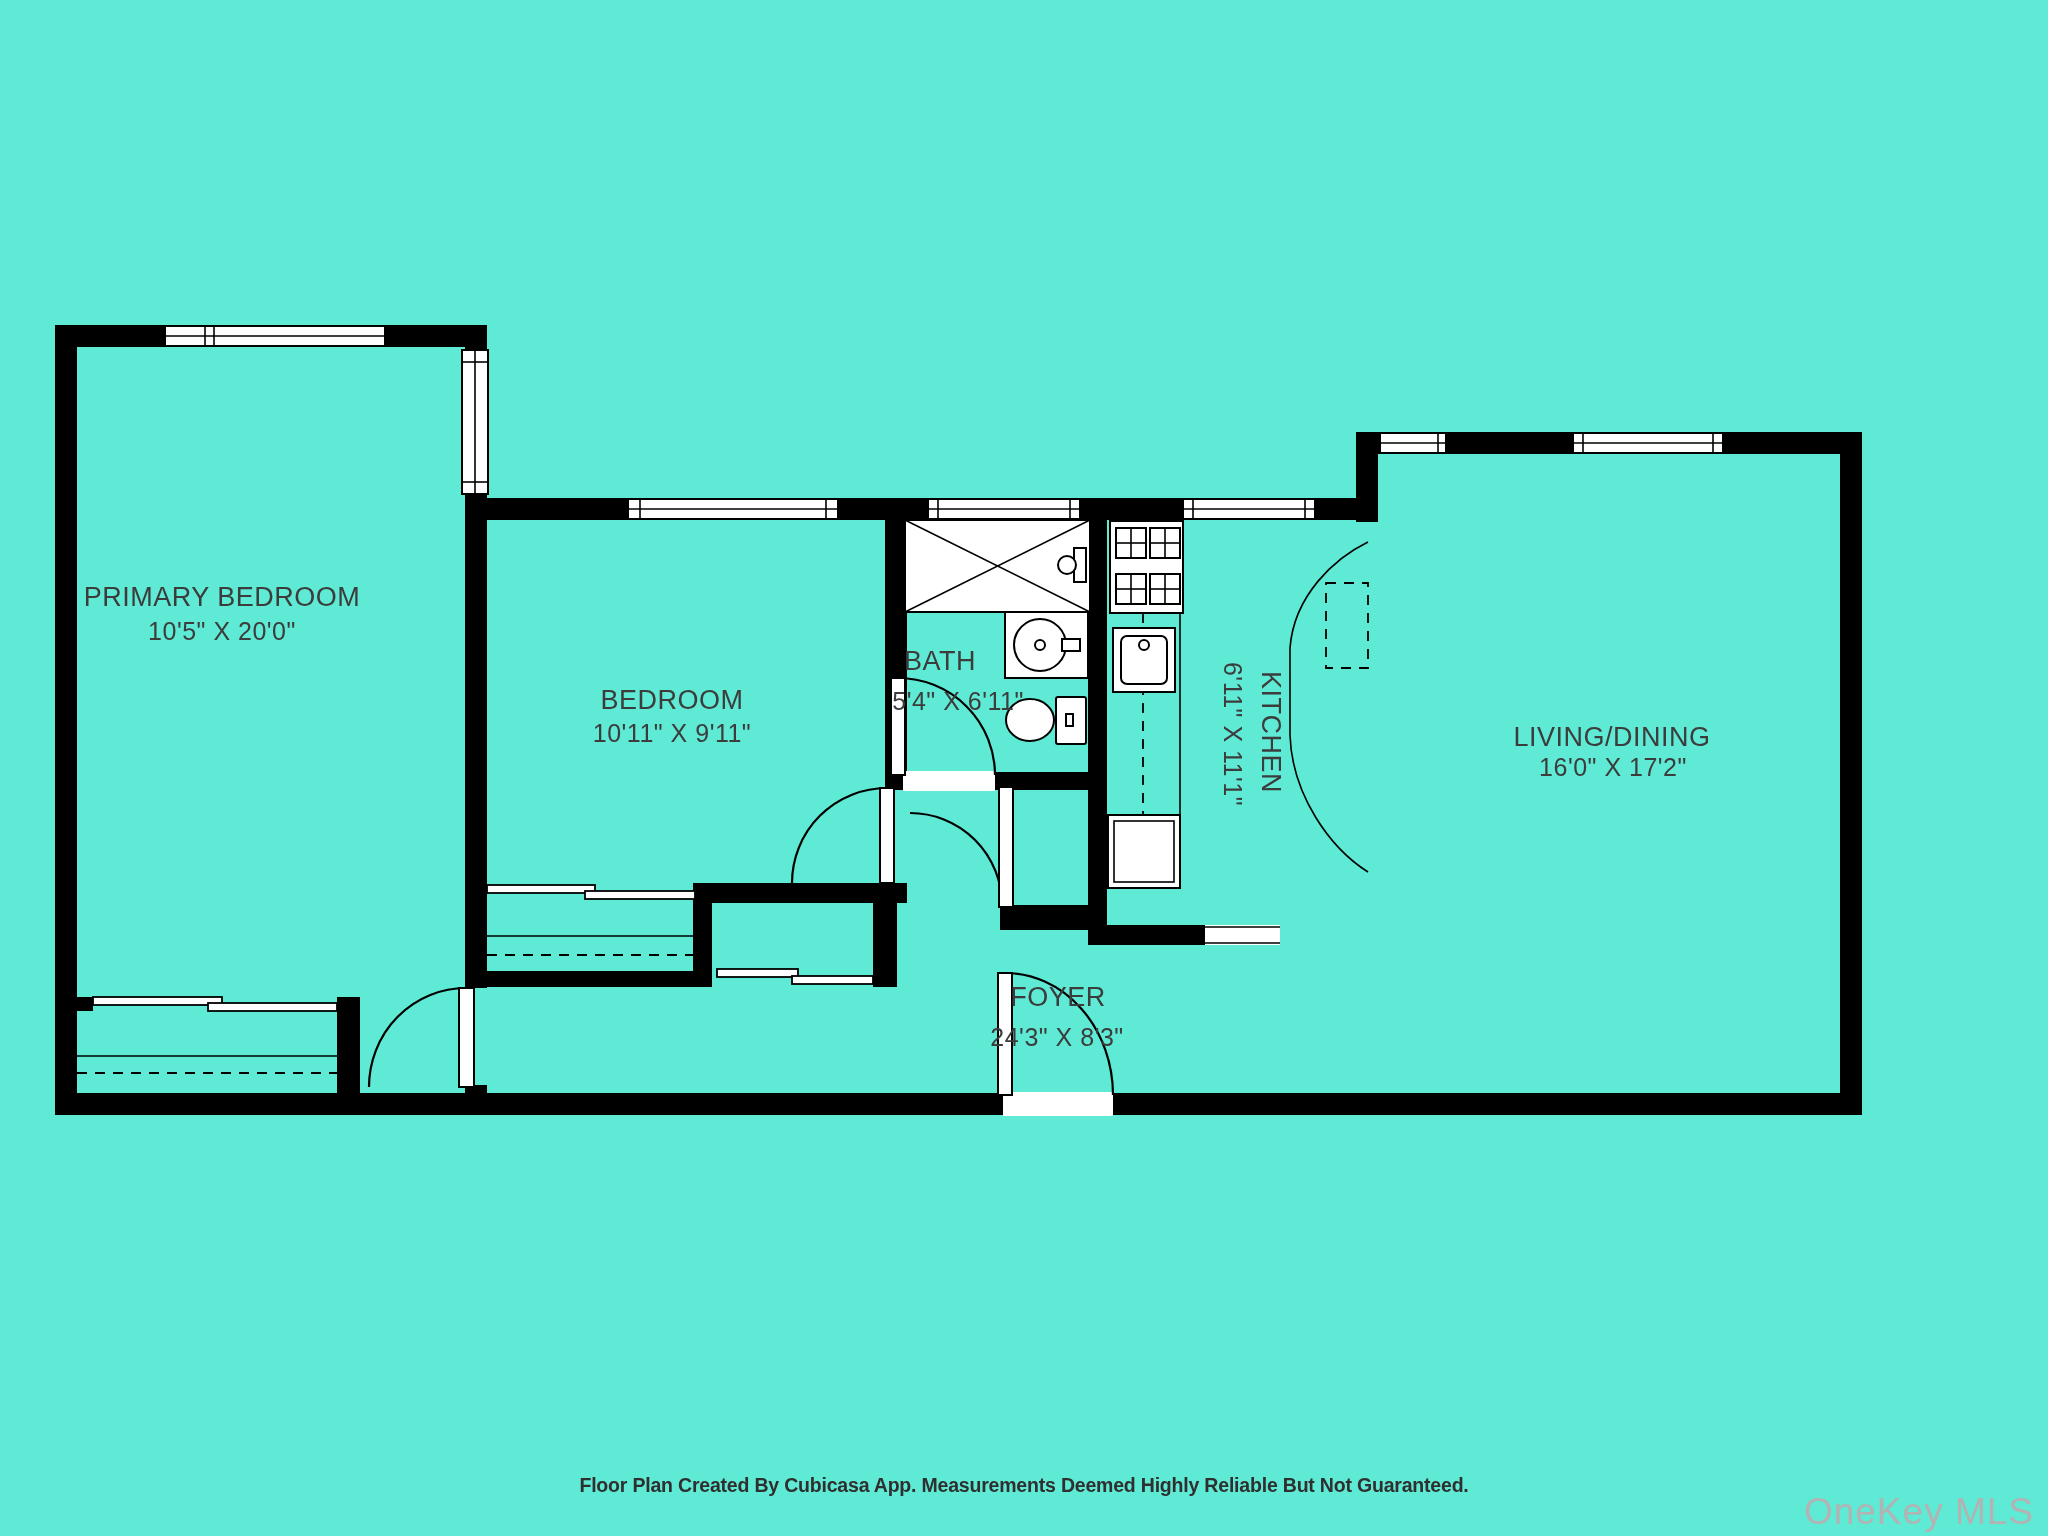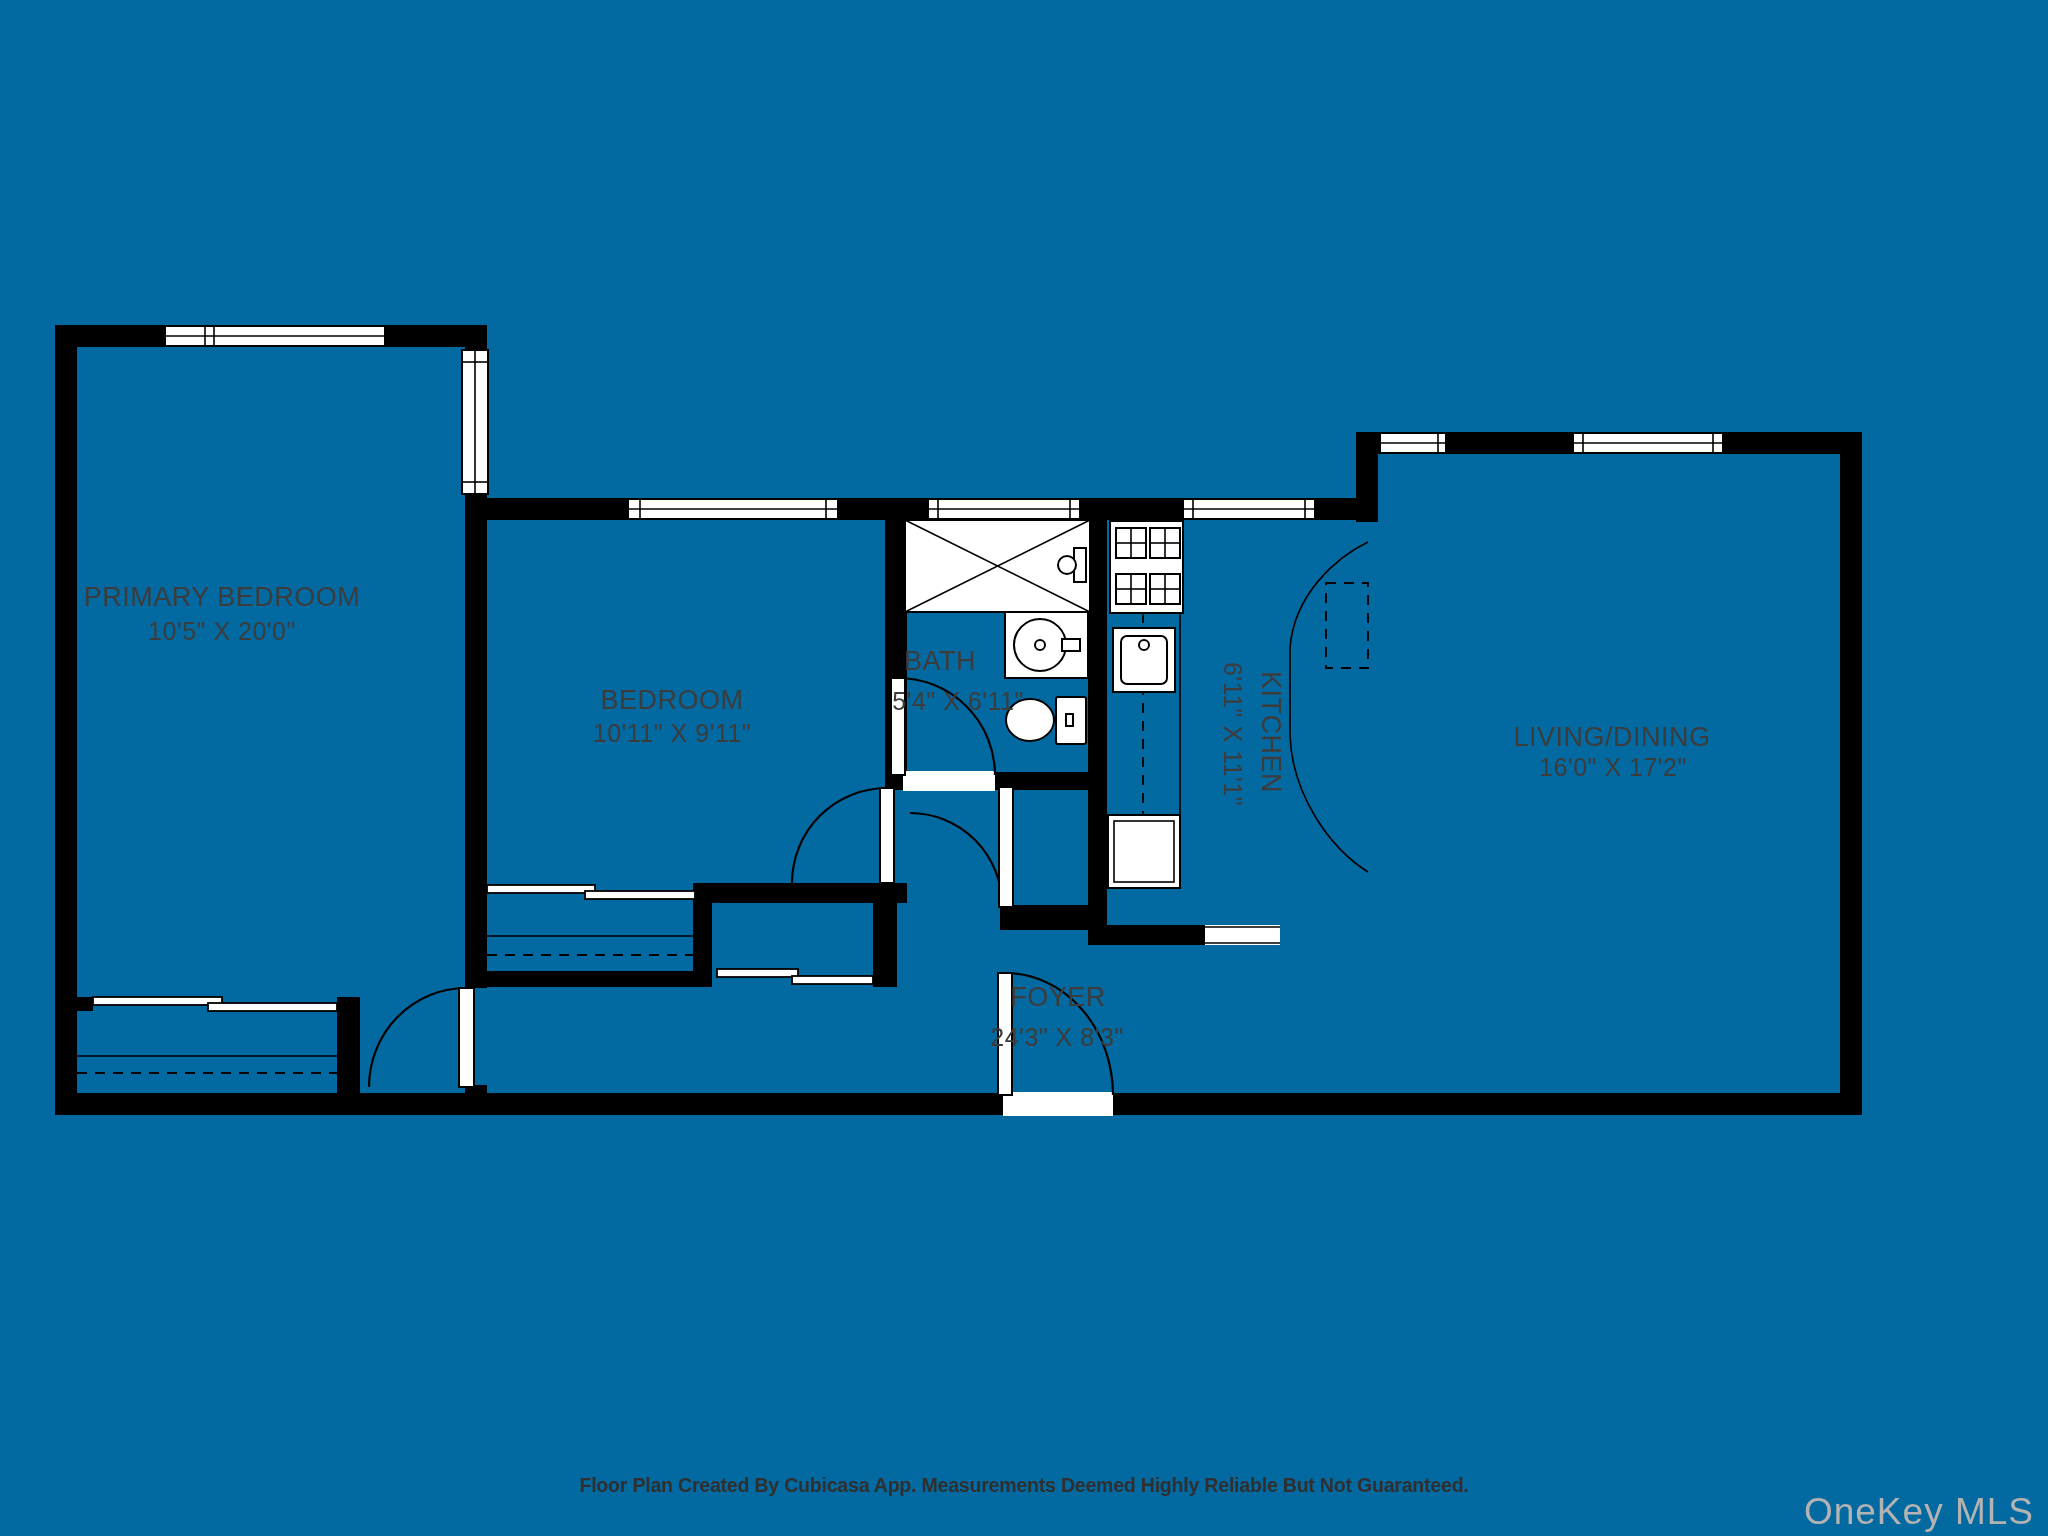--- a/index.html
+++ b/index.html
@@ -1,16 +1,16 @@
 <!DOCTYPE html>
 <html><head>
 <meta charset="utf-8">
 <style>
   html,body{margin:0;padding:0;background:#ffffff;}
-  .page{position:relative;width:2048px;height:1536px;background:#0369a1;overflow:hidden;
+  .page{position:relative;width:2048px;height:1536px;background:#5eead4;overflow:hidden;
         font-family:"Liberation Sans", sans-serif;}
   svg{position:absolute;left:0;top:0;display:block;}
   .wall{fill:#000000;}
   .win{fill:#ffffff;stroke:#000000;stroke-width:2;}
   .winline{stroke:#000000;stroke-width:1.6;fill:none;}
   .fix{fill:#ffffff;stroke:#000000;stroke-width:2;}
   .thin{stroke:#000000;stroke-width:1.6;fill:none;}
   .dash{stroke:#000000;stroke-width:1.8;fill:none;stroke-dasharray:10 8;}
   .arc{stroke:#000000;stroke-width:2.2;fill:none;}
   .leaf{fill:#ffffff;stroke:#000000;stroke-width:2;}

